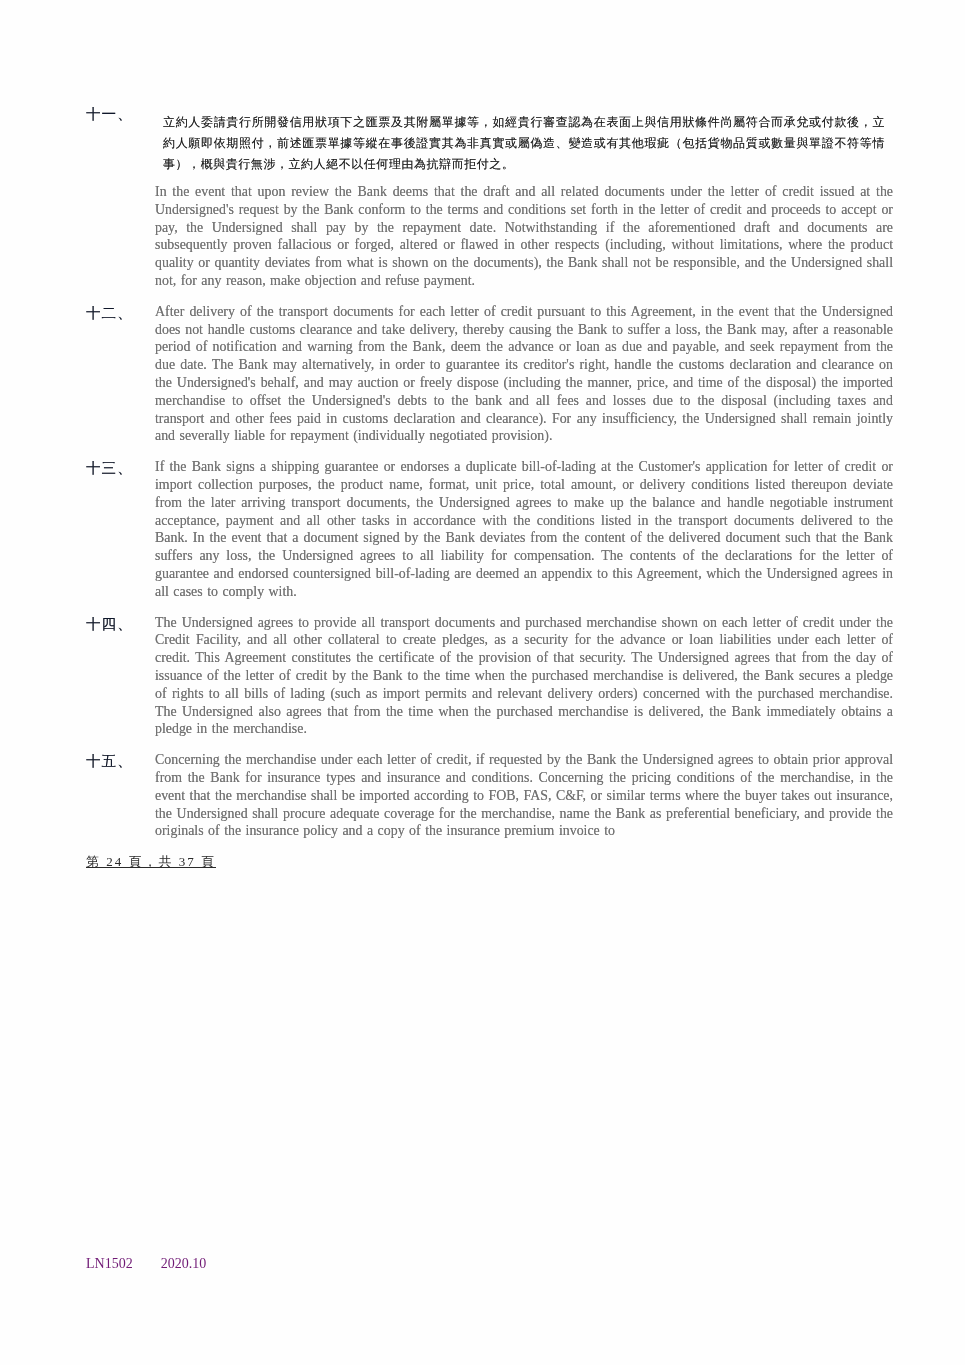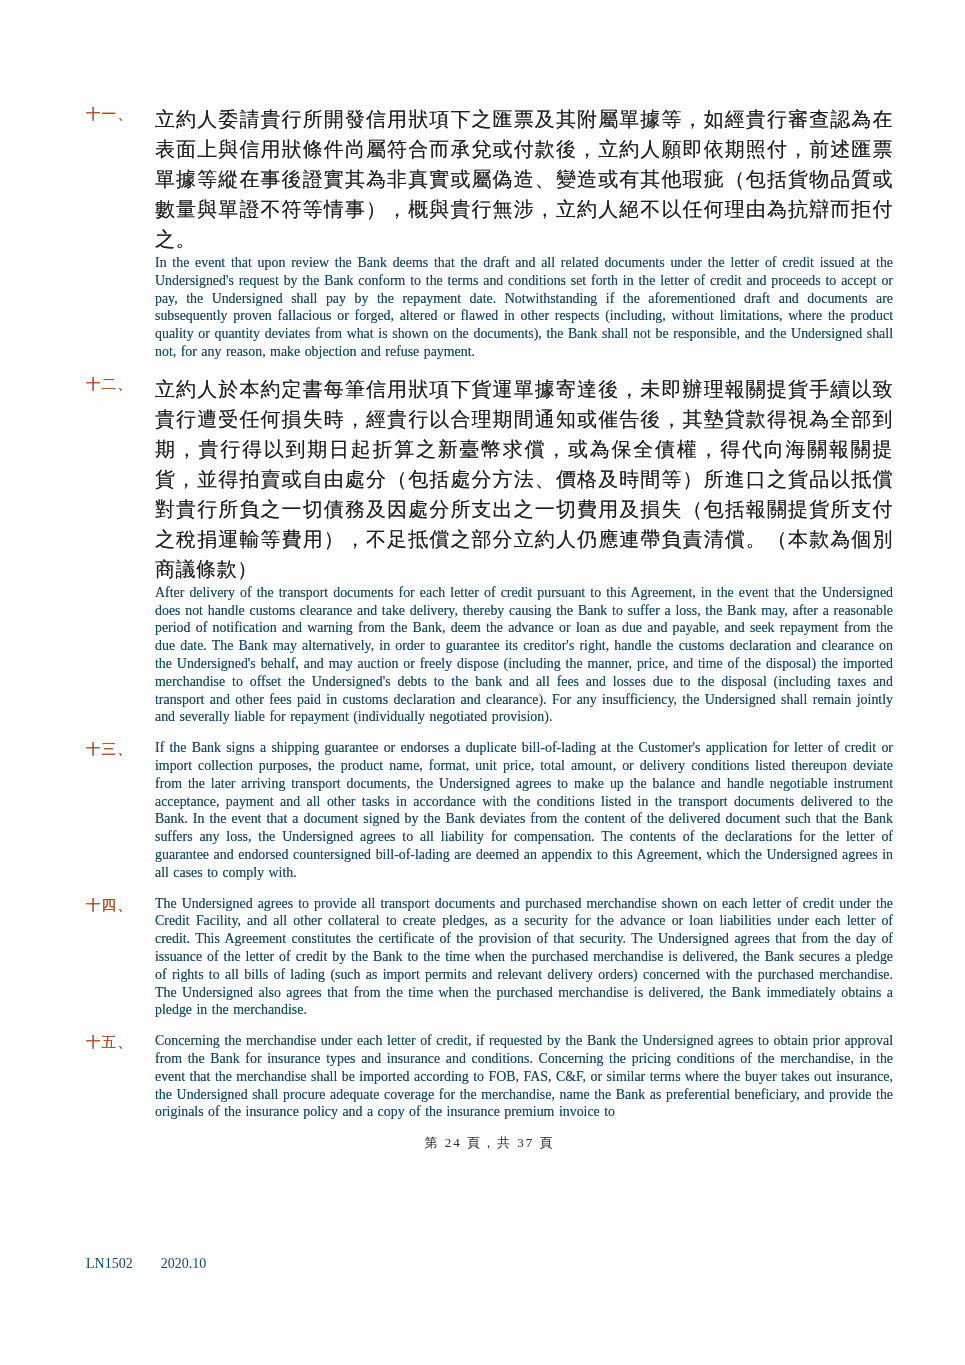--- a/index.html
+++ b/index.html
@@ -25,80 +25,79 @@
   .clause {
     display: flex;
     align-items: flex-start;
     margin-bottom: 13px;
   }
   .clause-num {
     flex: 0 0 69px;
     font-size: 14.6px;
     line-height: 21.2px;
     letter-spacing: 1px;
-    color: #c2410c;
+    color: #0f172a;
     text-shadow: 0 0 0.4px rgba(20,20,20,0.55);
     white-space: nowrap;
   }
   .clause-body {
     flex: 1 1 auto;
     min-width: 0;
   }
   .zh {
-    margin: 0;
-    font-size: 20px;
-    line-height: 30px;
+    margin: 8px;
+    font-size: 12px;
+    line-height: 21px;
     letter-spacing: 0.55px;
     text-align: justify;
     color: #1f1f1f;
     text-shadow: 0 0 0.5px rgba(20,20,20,0.6);
   }
   .en {
     margin: 0;
     font-size: 13.9px;
     line-height: 17.8px;
     text-align: justify;
-    color: #0c4a6e;
+    color: #737373;
     text-shadow: 0 0 0.4px rgba(30,30,30,0.5);
     word-spacing: 1px;
   }
   .footer-pageinfo {
     margin-top: 2px;
-    text-align: center;
     font-size: 13px;
     letter-spacing: 2px;
     color: #2a2a2a;
+    text-decoration: underline;
   }
   .footer-form {
     position: absolute;
     left: 86px;
     top: 1256px;
     font-size: 14px;
-    color: #0c4a6e;
+    color: #701a75;
   }
   .footer-form .code { margin-right: 28px; }
 </style>
 </head>
 <body>
 
 <div class="page">
   <div class="content">
 
     <div class="clause">
       <div class="clause-num">十一、</div>
       <div class="clause-body">
         <p class="zh">立約人委請貴行所開發信用狀項下之匯票及其附屬單據等，如經貴行審查認為在表面上與信用狀條件尚屬符合而承兌或付款後，立約人願即依期照付，前述匯票單據等縱在事後證實其為非真實或屬偽造、變造或有其他瑕疵（包括貨物品質或數量與單證不符等情事），概與貴行無涉，立約人絕不以任何理由為抗辯而拒付之。</p>
         <p class="en">In the event that upon review the Bank deems that the draft and all related documents under the letter of credit issued at the Undersigned's request by the Bank conform to the terms and conditions set forth in the letter of credit and proceeds to accept or pay, the Undersigned shall pay by the repayment date. Notwithstanding if the aforementioned draft and documents are subsequently proven fallacious or forged, altered or flawed in other respects (including, without limitations, where the product quality or quantity deviates from what is shown on the documents), the Bank shall not be responsible, and the Undersigned shall not, for any reason, make objection and refuse payment.</p>
       </div>
     </div>
 
     <div class="clause">
       <div class="clause-num">十二、</div>
       <div class="clause-body">
-        <p class="zh">立約人於本約定書每筆信用狀項下貨運單據寄達後，未即辦理報關提貨手續以致貴行遭受任何損失時，經貴行以合理期間通知或催告後，其墊貸款得視為全部到期，貴行得以到期日起折算之新臺幣求償，或為保全債權，得代向海關報關提貨，並得拍賣或自由處分（包括處分方法、價格及時間等）所進口之貨品以抵償對貴行所負之一切債務及因處分所支出之一切費用及損失（包括報關提貨所支付之稅捐運輸等費用），不足抵償之部分立約人仍應連帶負責清償。（本款為個別商議條款）</p>
         <p class="en">After delivery of the transport documents for each letter of credit pursuant to this Agreement, in the event that the Undersigned does not handle customs clearance and take delivery, thereby causing the Bank to suffer a loss, the Bank may, after a reasonable period of notification and warning from the Bank, deem the advance or loan as due and payable, and seek repayment from the due date. The Bank may alternatively, in order to guarantee its creditor's right, handle the customs declaration and clearance on the Undersigned's behalf, and may auction or freely dispose (including the manner, price, and time of the disposal) the imported merchandise to offset the Undersigned's debts to the bank and all fees and losses due to the disposal (including taxes and transport and other fees paid in customs declaration and clearance). For any insufficiency, the Undersigned shall remain jointly and severally liable for repayment (individually negotiated provision).</p>
       </div>
     </div>
 
     <div class="clause">
       <div class="clause-num">十三、</div>
       <div class="clause-body">
         <p class="en">If the Bank signs a shipping guarantee or endorses a duplicate bill-of-lading at the Customer's application for letter of credit or import collection purposes, the product name, format, unit price, total amount, or delivery conditions listed thereupon deviate from the later arriving transport documents, the Undersigned agrees to make up the balance and handle negotiable instrument acceptance, payment and all other tasks in accordance with the conditions listed in the transport documents delivered to the Bank. In the event that a document signed by the Bank deviates from the content of the delivered document such that the Bank suffers any loss, the Undersigned agrees to all liability for compensation. The contents of the declarations for the letter of guarantee and endorsed countersigned bill-of-lading are deemed an appendix to this Agreement, which the Undersigned agrees in all cases to comply with.</p>
       </div>
     </div>

